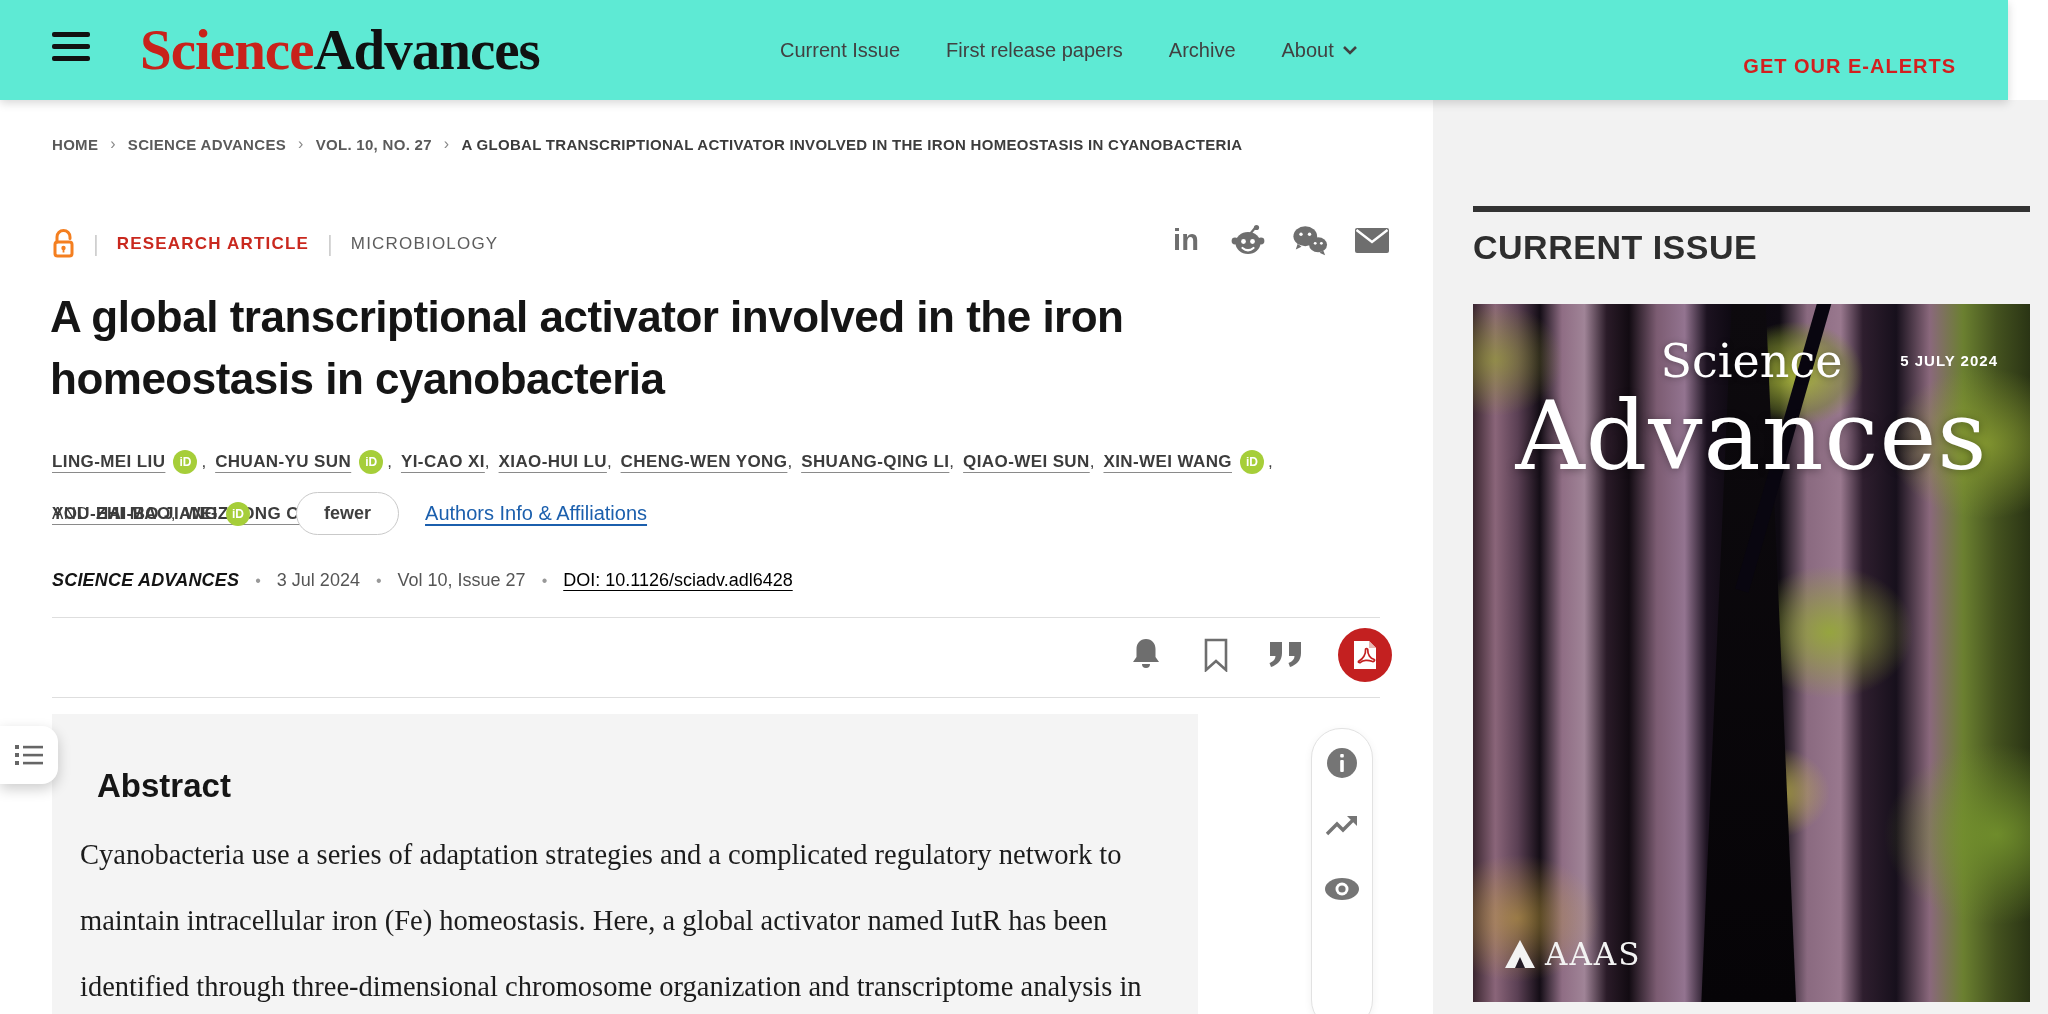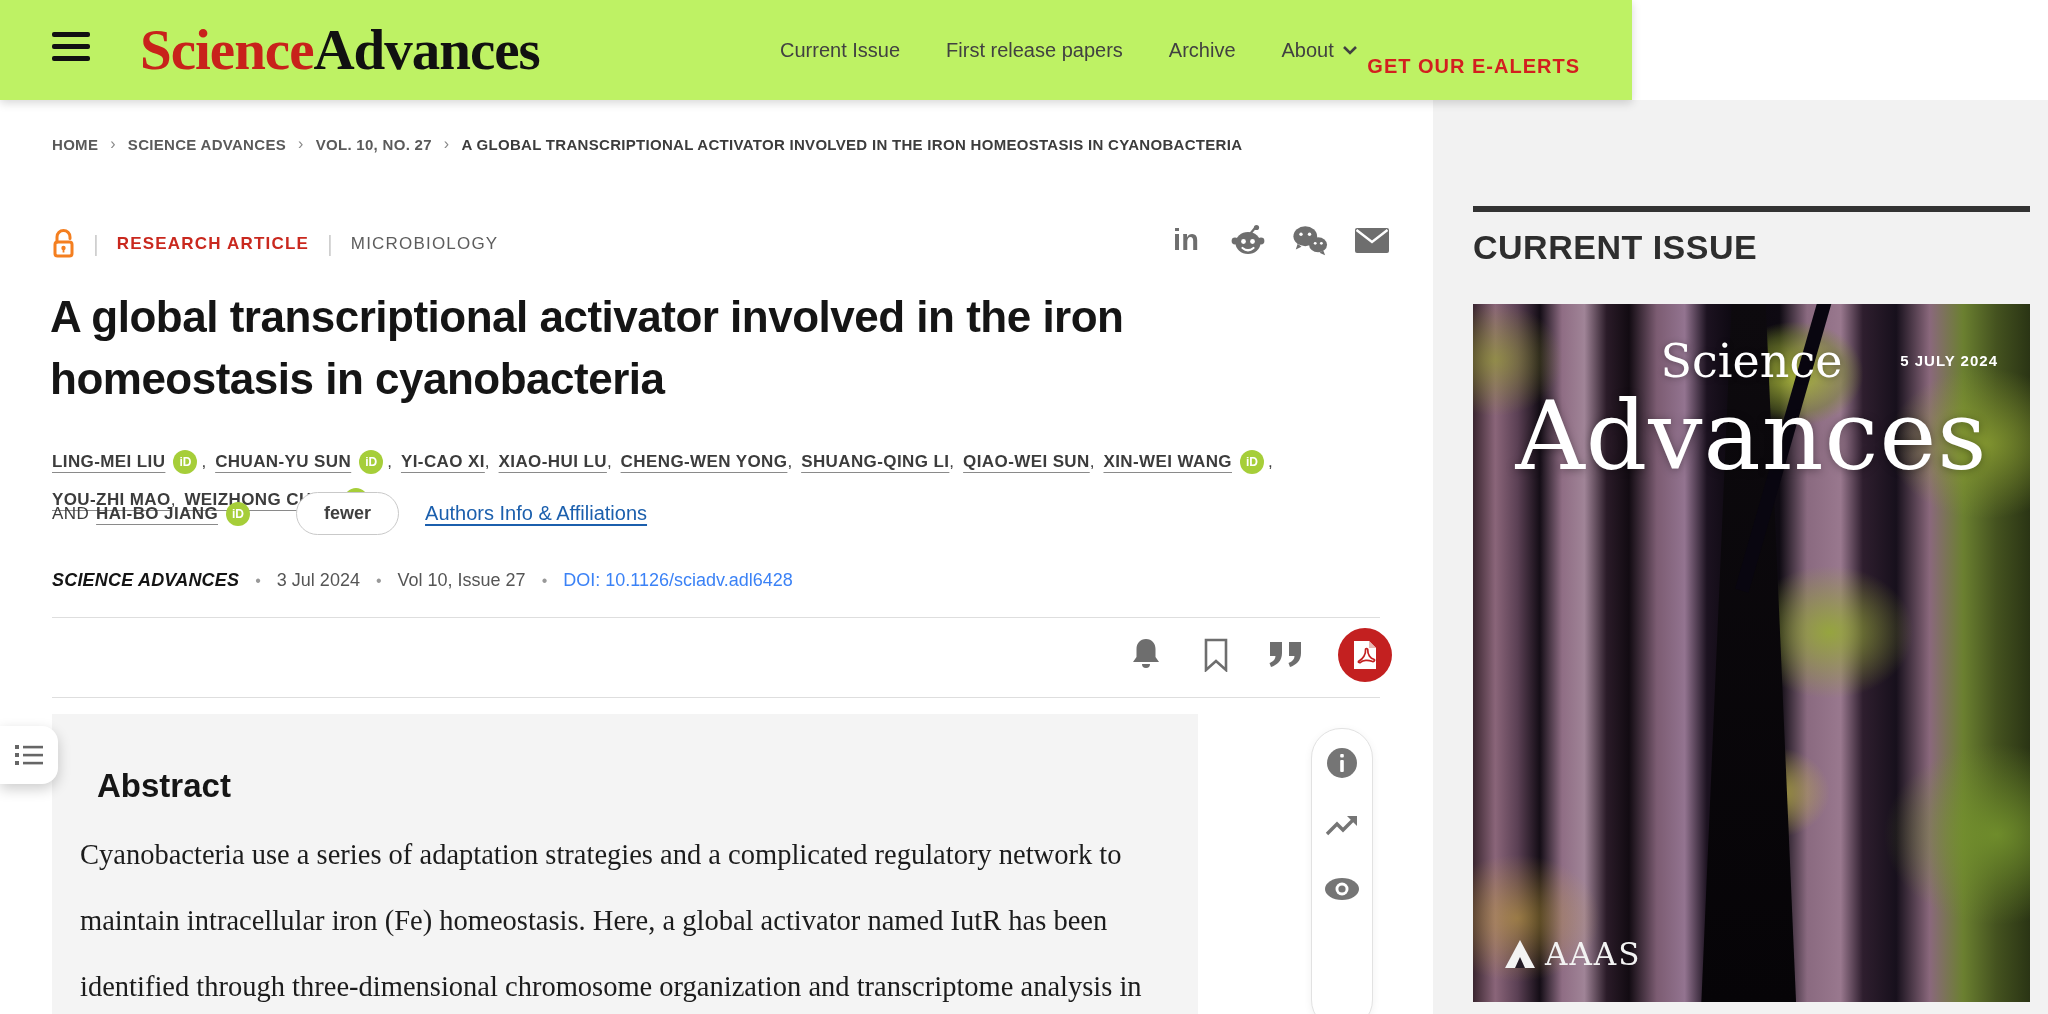--- a/index.html
+++ b/index.html
@@ -1,19 +1,19 @@
 <!DOCTYPE html>
 <html><head>
 <meta charset="utf-8">
 <style>
   html,body{margin:0;padding:0;background:#fff;}
   #stage{position:relative;width:2048px;height:1014px;overflow:hidden;background:#fff;
          font-family:"Liberation Sans",sans-serif;}
   
-  .header{position:absolute;left:0;top:0;width:1632px;height:100px;background:#bef264;z-index:30;
+  .header{position:absolute;left:0;top:0;width:2008px;height:100px;background:#5eead4;z-index:30;
           box-shadow:0 3px 9px rgba(0,0,0,.16);}
   .hamburger{position:absolute;left:52px;top:32px;width:40px;height:34px;cursor:pointer;}
   .hamburger span{display:block;width:38px;height:5px;background:#111;border-radius:2px;margin-bottom:7px;}
   .logo{position:absolute;left:140px;top:8px;font-family:"Liberation Serif",serif;font-weight:bold;
         font-size:57px;letter-spacing:-1px;line-height:84px;}
   .logo .sci{color:#c8221b;}
   .logo .adv{color:#111;}
   .topnav{position:absolute;left:780px;top:0;height:100px;display:flex;align-items:center;gap:46px;
           font-size:20px;color:#414141;}
   .topnav .nav-item{cursor:pointer;white-space:nowrap;display:flex;align-items:center;gap:8px;}
@@ -36,37 +36,37 @@
   .art-type{font-size:17px;font-weight:bold;letter-spacing:1.2px;color:#c9281e;cursor:pointer;}
   .art-subj{font-size:17px;letter-spacing:1.2px;color:#5d5d5d;cursor:pointer;}
   .share-row{position:absolute;left:1168px;top:122px;display:flex;align-items:center;gap:26px;}
   .share-row .sicon{width:36px;height:36px;display:flex;align-items:center;justify-content:center;cursor:pointer;}
   .linkedin-txt{font-size:29px;font-weight:bold;color:#6e6e6e;font-family:"Liberation Sans",sans-serif;}
   
   .title{position:absolute;left:50px;top:186px;width:1300px;font-size:44px;line-height:62px;
          font-weight:bold;color:#151515;letter-spacing:-.5px;}
   
   .authors1{position:absolute;left:52px;top:350px;width:1340px;font-size:17px;color:#3c3c3c;
-            display:flex;flex-wrap:wrap;align-items:center;row-gap:14px;}
+            display:flex;flex-wrap:wrap;align-items:center;row-gap:28px;}
   .authors2{position:absolute;left:52px;top:392px;display:flex;align-items:center;font-size:17px;color:#3c3c3c;}
   .a-name{font-weight:bold;letter-spacing:.4px;text-decoration:underline;text-underline-offset:5px;
           text-decoration-color:#8a8a8a;cursor:pointer;white-space:nowrap;}
   .orcid{display:inline-flex;align-items:center;justify-content:center;width:24px;height:24px;border-radius:50%;
          background:#a6ce39;color:#fff;font-size:12px;font-weight:bold;margin:0 4px 0 8px;cursor:pointer;}
   .sep{margin-right:9px;}
   .and-word{margin-right:7px;letter-spacing:.4px;}
   .fewer-btn{margin-left:42px;padding:10px 27px;border:1px solid #c9c9c9;border-radius:26px;background:#fff;
              font-size:18px;font-weight:bold;color:#3f3f3f;cursor:pointer;}
   .affil-link{margin-left:26px;font-size:20px;color:#1b5fad;text-decoration:underline;
               text-underline-offset:4px;cursor:pointer;}
   
   .meta{position:absolute;left:52px;top:470px;display:flex;align-items:center;gap:16px;font-size:18px;color:#555;}
   .meta .journ{font-weight:bold;font-style:italic;color:#141414;letter-spacing:.2px;}
   .meta .mdot{color:#999;font-size:16px;}
-  .meta .doi{color:#3b82f6;text-underline-offset:4px;cursor:pointer;}
+  .meta .doi{color:#000000;text-decoration:underline;text-underline-offset:4px;cursor:pointer;}
   .rule1{position:absolute;left:52px;top:517px;width:1328px;height:1px;background:#dedede;}
   .rule2{position:absolute;left:52px;top:597px;width:1328px;height:1px;background:#dedede;}
   
   .action-row{position:absolute;left:1128px;top:528px;display:flex;align-items:center;gap:34px;}
   .aicon{width:36px;height:38px;display:flex;align-items:center;justify-content:center;cursor:pointer;}
   .pdf-circle{width:54px;height:54px;border-radius:50%;background:#c32020;display:flex;align-items:center;
               justify-content:center;cursor:pointer;}
   
   .abstract-box{position:absolute;left:52px;top:614px;width:1146px;height:420px;background:#f4f4f4;}
   .abstract-box h2{margin:17px;position:absolute;left:28px;top:36px;font-size:33px;color:#161616;letter-spacing:0;}

